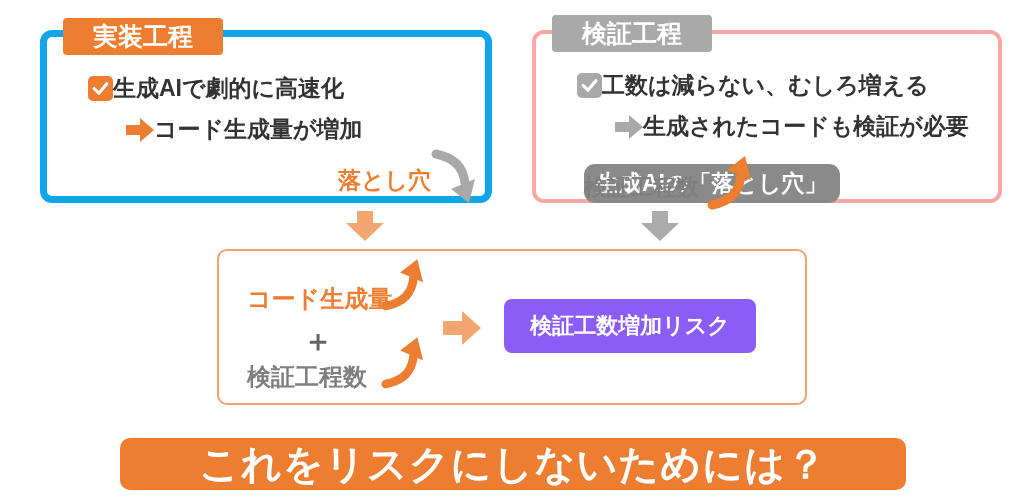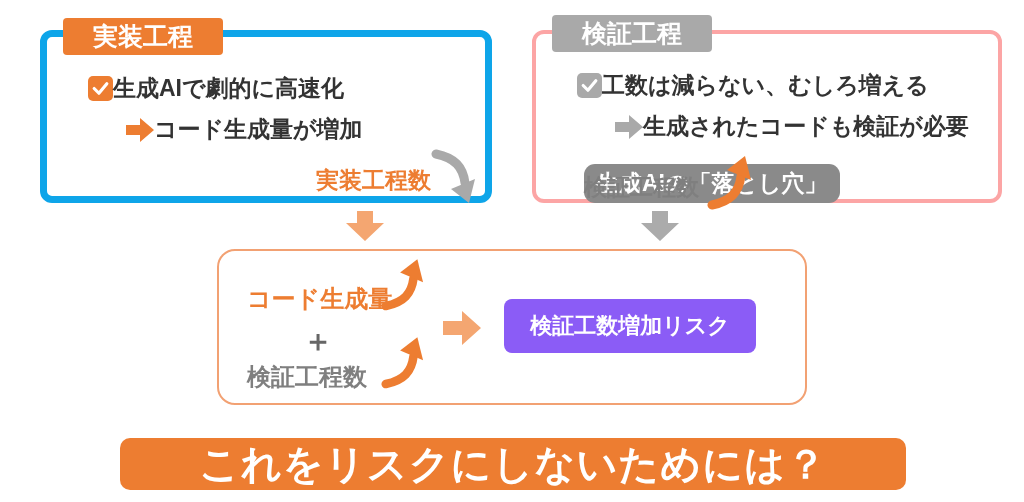--- a/index.html
+++ b/index.html
@@ -36,21 +36,21 @@
   .pitfall-row { position:absolute; left:48px; top:120px; display:flex; align-items:flex-start; gap:20px; }
   .pitfall-box { background:#8A8A8A; color:#fff; font-size:23px; font-weight:bold;
                  padding:4px 12px; border-radius:11px; white-space:nowrap; margin-top:10px; }
 
   
   .connector { position:absolute; }
   .connector.left  { left:346px; top:211px; }
   .connector.right { left:641px; top:211px; }
 
   
-  .panel.risk { left:217px; top:249px; width:590px; height:156px; border:2px solid #F2A173; border-radius:18px; }
+  .panel.risk { left:217px; top:249px; width:590px; height:156px; border:2px solid #F2A173; border-radius:10px; }
   .factor-label { position:absolute; font-size:24px; font-weight:bold; white-space:nowrap; }
   .factor-label.f1 { left:28px; top:32px; color:#ED7D31; }
   .factor-label.f2 { left:28px; top:110px; color:#7F7F7F; }
   .factor-arrow { position:absolute; }
   .factor-arrow.a1 { left:162px; top:6px; }
   .factor-arrow.a2 { left:162px; top:84px; }
   .plus-sign { position:absolute; left:84px; top:70px; font-size:30px; font-weight:bold; color:#666666; }
   .merge-arrow { position:absolute; left:224px; top:60px; }
   .result-box { position:absolute; left:285px; top:48px; width:252px; height:54px;
                 background:#8b5cf6; border-radius:8px; display:flex; align-items:center;
@@ -83,21 +83,21 @@
     <div class="row r2">
       <span>
         <svg width="28" height="24" viewBox="0 0 28 24">
           <polygon points="0,7 14,7 14,0 28,12 14,24 14,17 0,17" fill="#ED7D31"></polygon>
         </svg>
       </span>
       <span class="item-text">コード生成量が増加</span>
     </div>
 
     <div class="metric">
-      <span class="metric-label orange">実装工程数</span>
+      <span class="metric-label orange">落とし穴</span>
       <span>
         <svg width="46" height="58" viewBox="0 0 46 58">
           <path d="M5 7 C 24 11, 32 20, 34 36" fill="none" stroke="#A9A9A9" stroke-width="9" stroke-linecap="round"></path>
           <polygon points="38,56 20,42 44,32" fill="#A9A9A9"></polygon>
         </svg>
       </span>
     </div>
   </section>
 
   <section class="panel verif">

